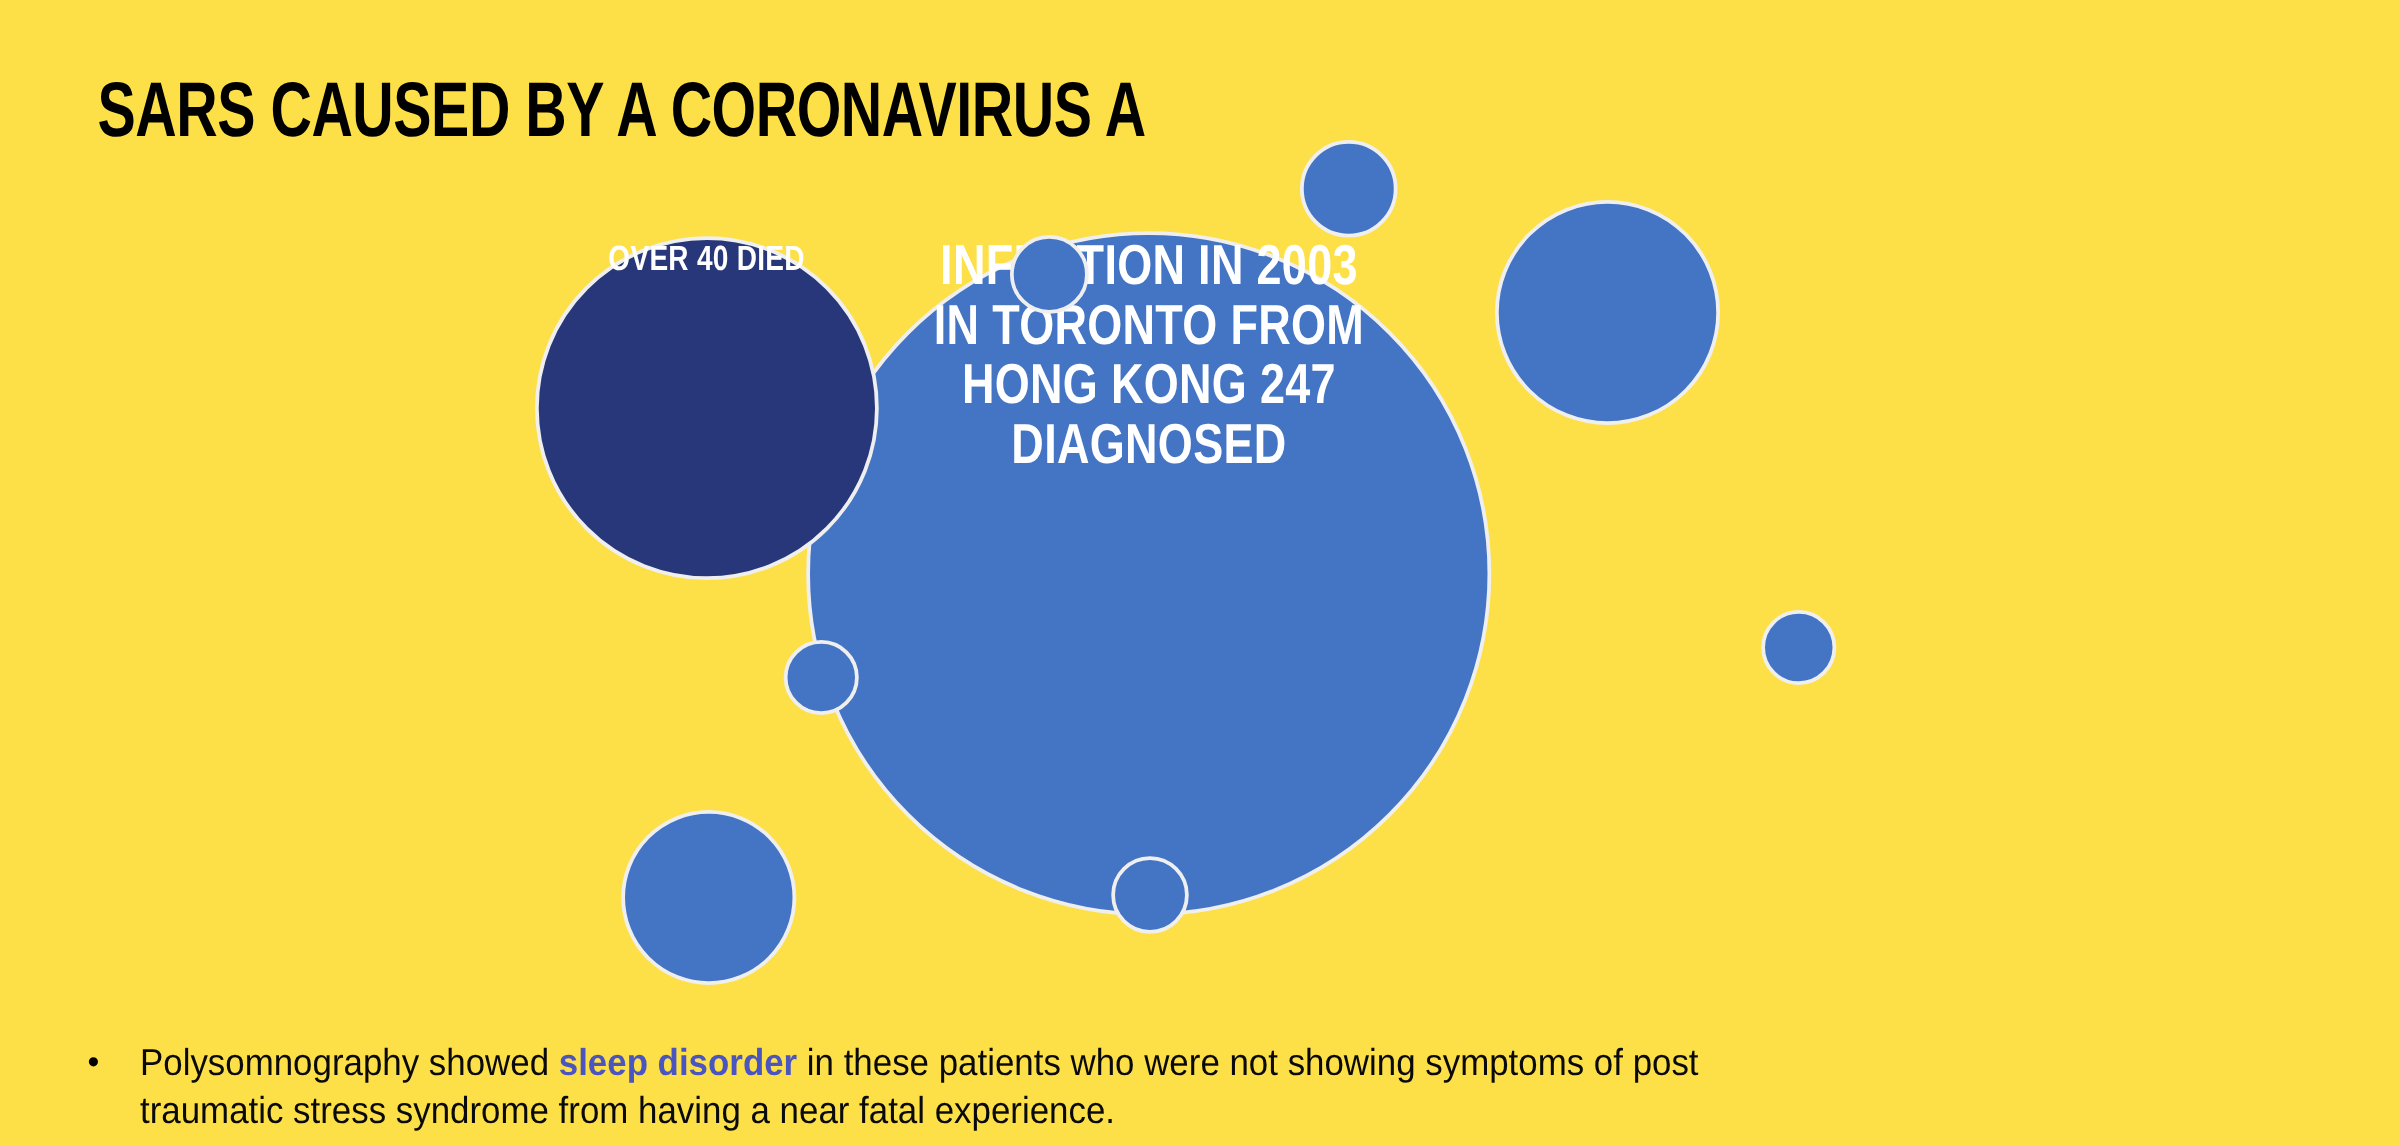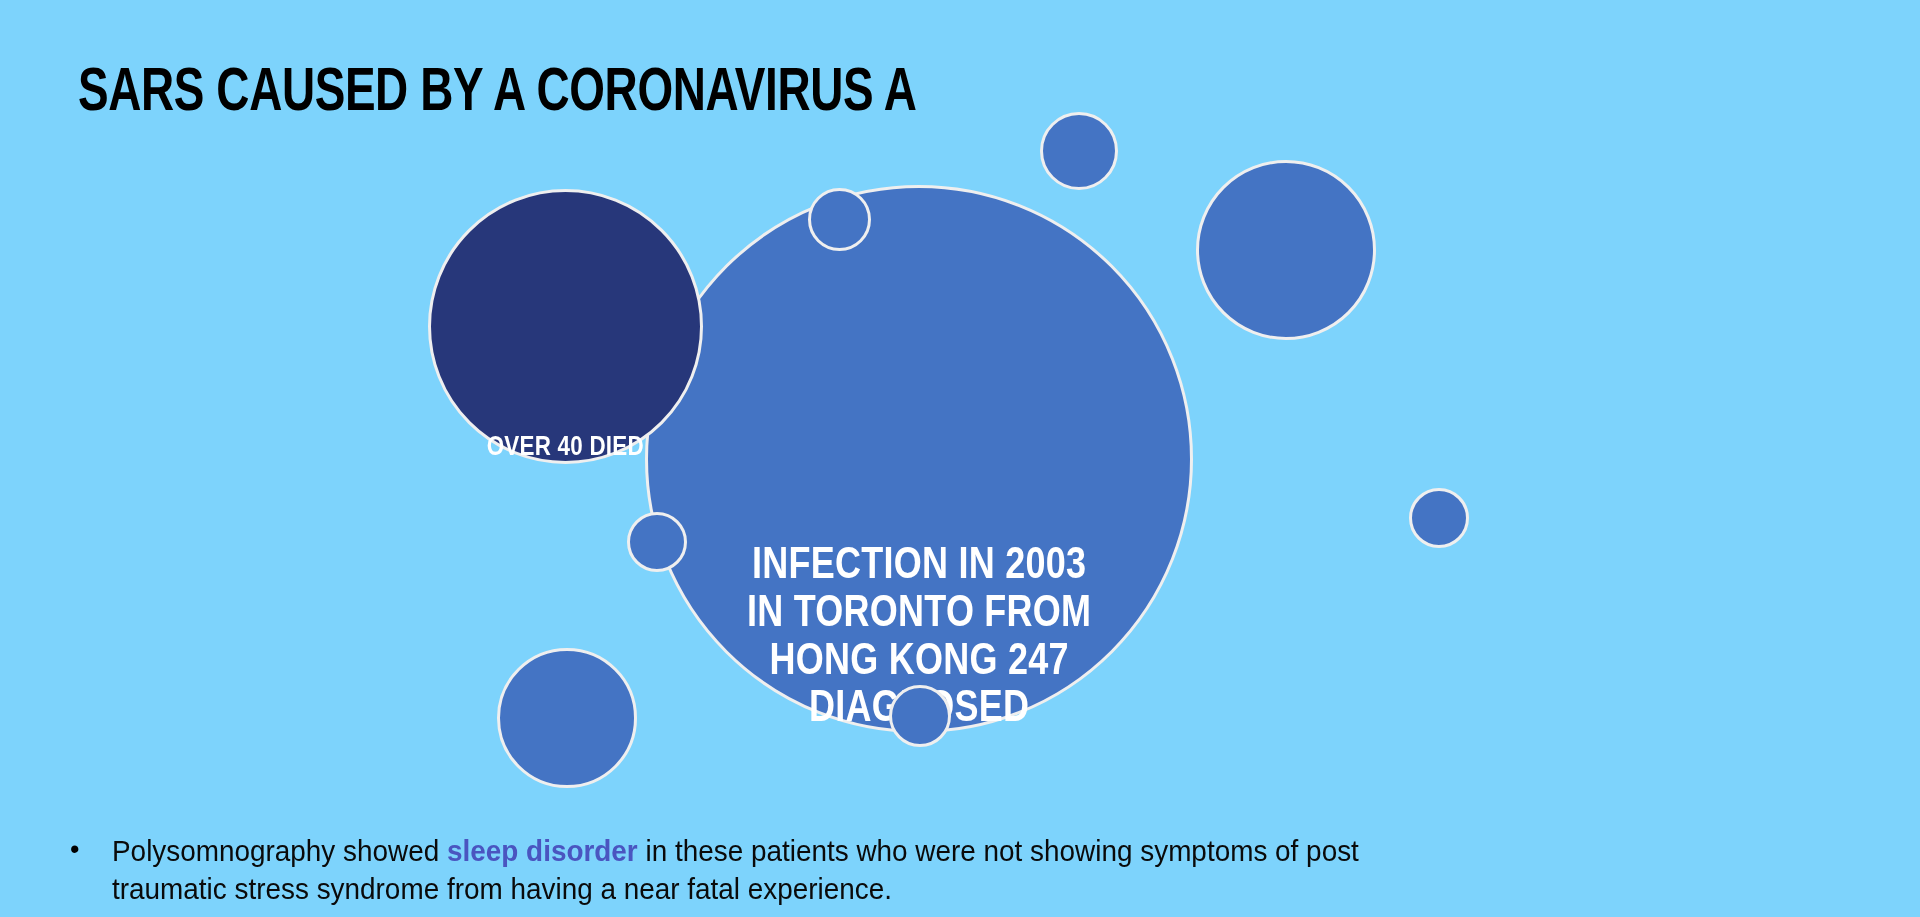--- a/index.html
+++ b/index.html
@@ -8,21 +8,21 @@
     padding: 0;
     background: #efefef;
   }
   body {
     font-family: "Liberation Sans", sans-serif;
   }
   .slide {
     position: relative;
     width: 1920px;
     height: 917px;
-    background: #7dd3fc;
+    background: #fde047;
     overflow: hidden;
   }
 
   
   .slide-title {
     position: absolute;
     left: 78px;
     top: 14px;
     font-family: "Liberation Sans Narrow", "Liberation Sans", sans-serif;
     font-weight: 700;
@@ -41,21 +41,21 @@
     left: 0;
     top: 60px;
     width: 1920px;
     height: 740px;
   }
   .bubble {
     position: absolute;
     border-radius: 50%;
     box-sizing: border-box;
     display: flex;
-    align-items: flex-end;
+    align-items: flex-start;
     justify-content: center;
     text-align: center;
   }
   .ring {
     border: 3px solid #efefef;
   }
   .bubble-label {
     font-family: "Liberation Sans Narrow", "Liberation Sans", sans-serif;
     font-weight: 700;
     color: #ffffff;

